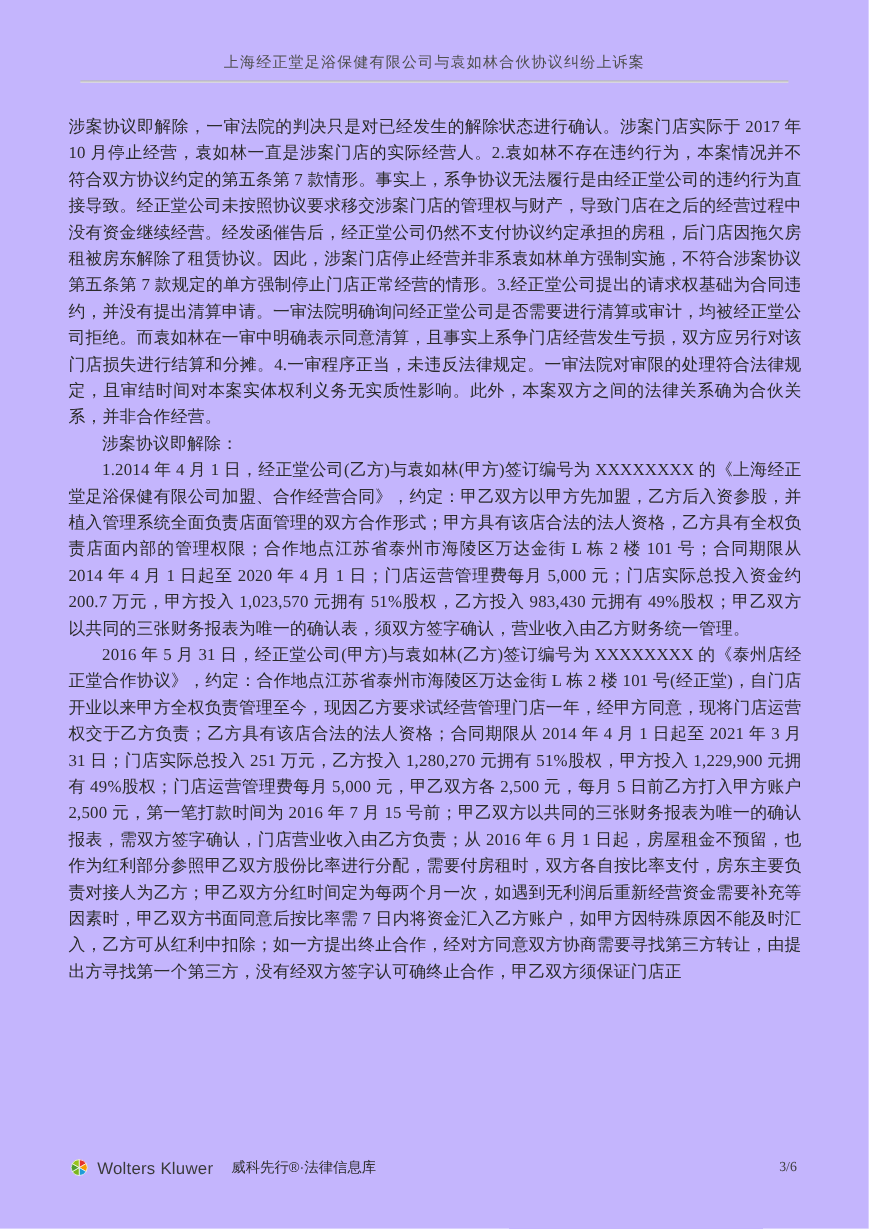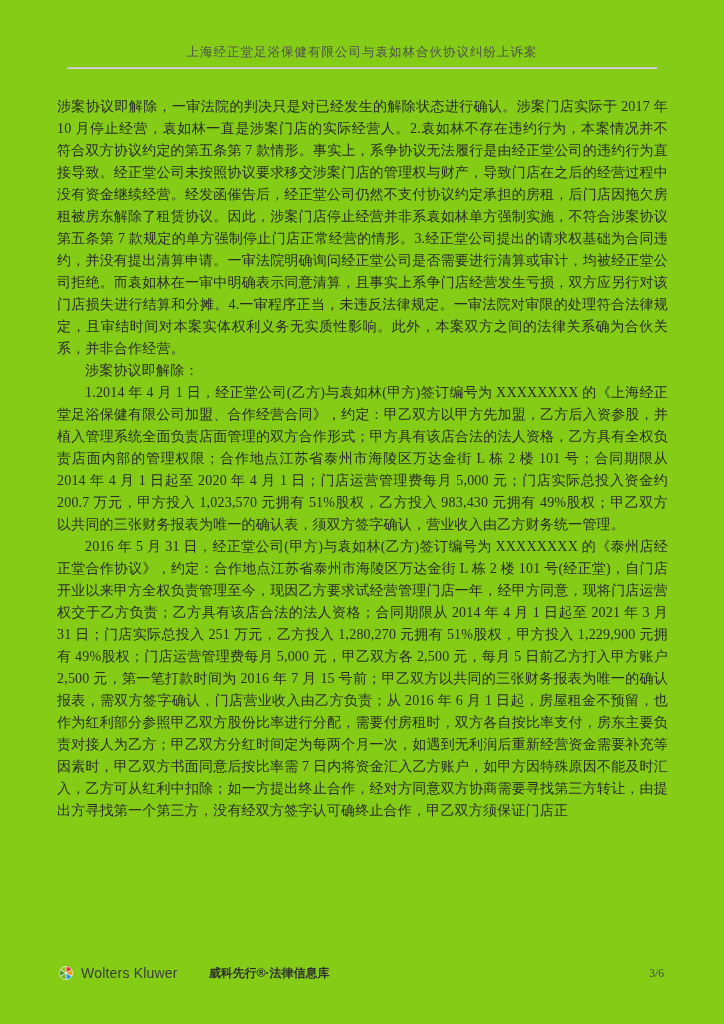--- a/index.html
+++ b/index.html
@@ -4,21 +4,21 @@
 <style>
   html, body {
     margin: 0;
     padding: 0;
     background: #ffffff;
   }
   .page {
     position: relative;
     width: 724px;
     height: 1024px;
-    background: #84cc16;
+    background: #c4b5fd;
     overflow: hidden;
     font-family: "Liberation Serif", "DejaVu Serif", serif;
   }
   .doc-header {
     position: absolute;
     top: 0;
     left: 0;
     right: 0;
     text-align: center;
   }
@@ -78,22 +78,22 @@
     flex: 0 0 auto;
   }
   .brand-name {
     font-size: 14px;
     color: #3a3a3a;
     letter-spacing: 0.2px;
   }
   .product-name {
     font-size: 12px;
     color: #2f2f2f;
-    font-weight: 700;
-    margin-left: 24px;
+    font-weight: 400;
+    margin-left: 8px;
   }
   .page-indicator {
     font-size: 11.5px;
     color: #3f3f3f;
     font-family: "Liberation Serif", "DejaVu Serif", serif;
   }
 </style>
 </head>
 <body>
 

